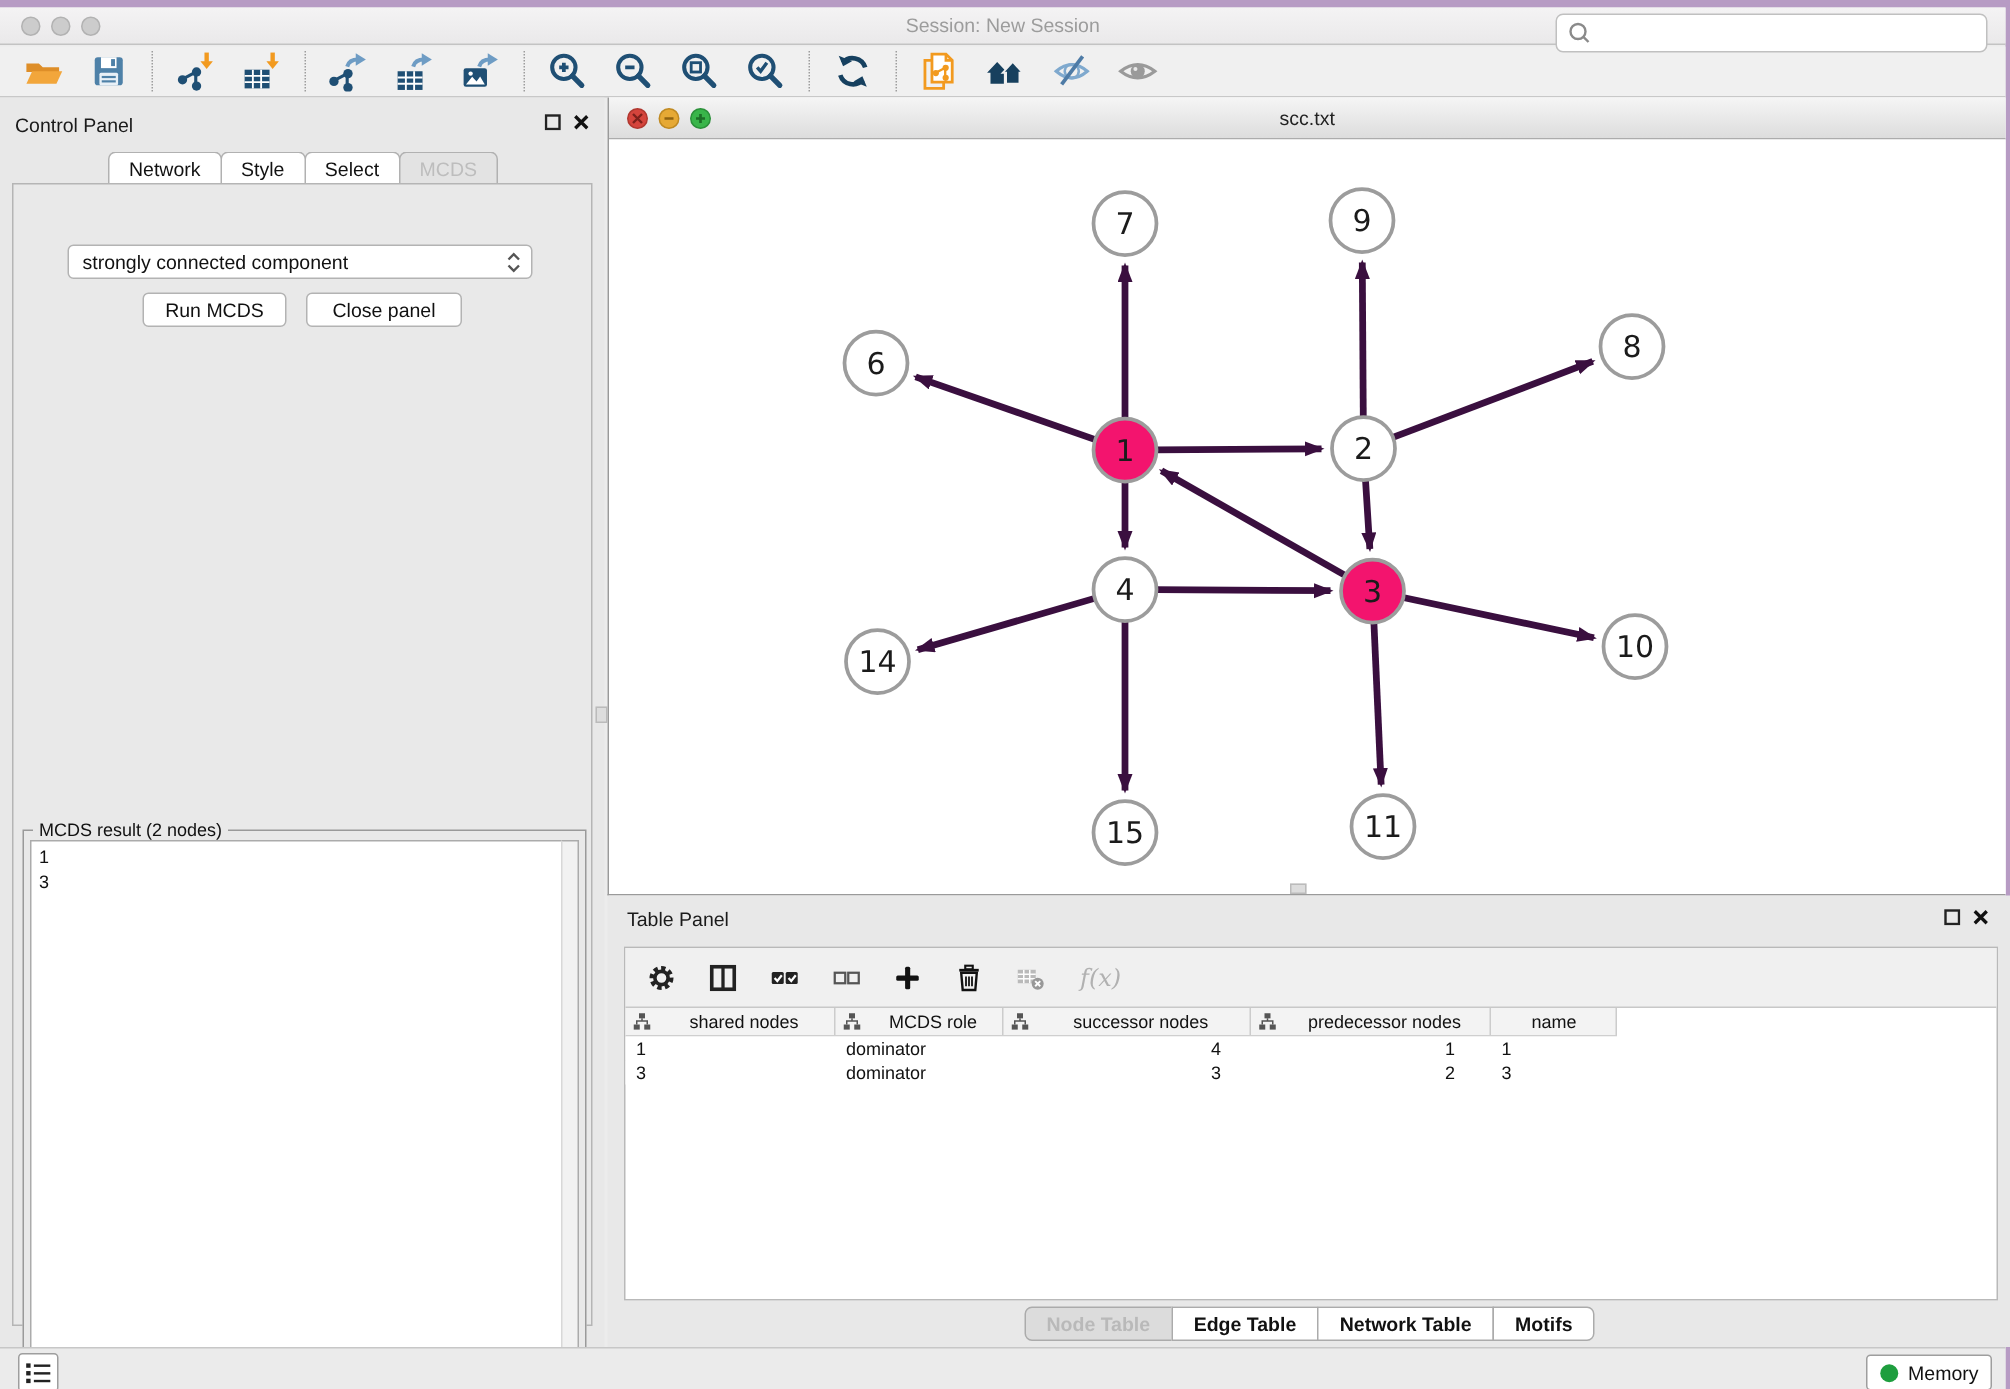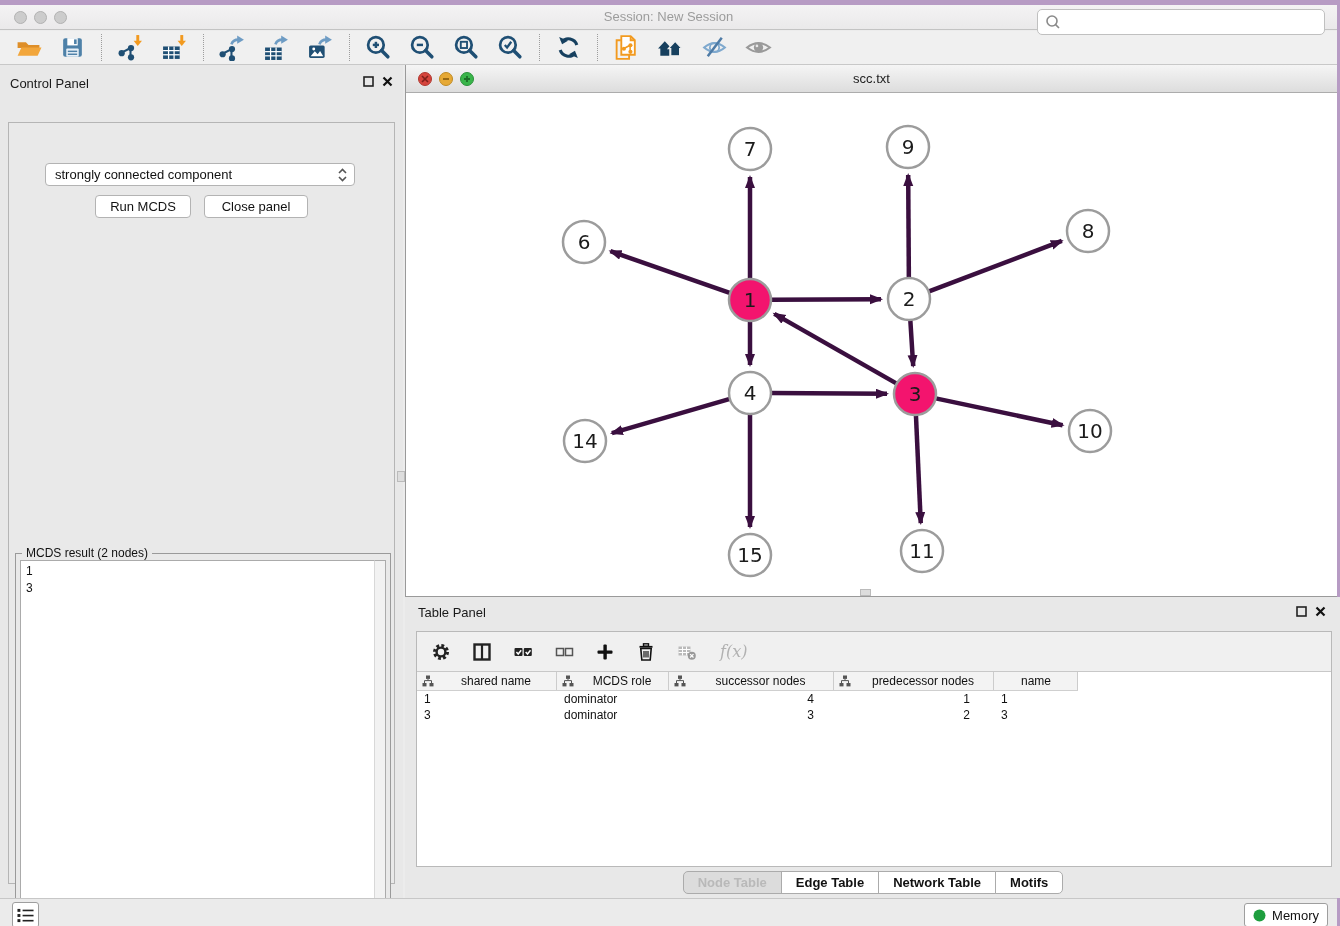--- a/index.html
+++ b/index.html
@@ -301,20 +301,26 @@
           <svg width="11" height="11" viewBox="0 0 11 11">
               <rect x="1" y="1" width="9" height="9" fill="none" stroke="#222" stroke-width="1.6"></rect>
             </svg>
           </span>
         <span class="icon">
           <svg width="11" height="11" viewBox="0 0 11 11">
               <path d="M1.5,1.5 L9.5,9.5 M9.5,1.5 L1.5,9.5" stroke="#111" stroke-width="2.2"></path>
             </svg>
           </span>
       </div>
+      <div class="cp-tabs">
+          <div class="tab">Network</div>
+          <div class="tab">Style</div>
+          <div class="tab">Select</div>
+          <div class="tab active">MCDS</div>
+        </div>
       <div class="cp-body">
         <div class="dropdown">
           <span>strongly connected component</span>
           <span class="chev">
             <svg width="11" height="14" viewBox="0 0 11 14">
                 <path d="M2,5 L5.5,1.5 L9,5" stroke="#555" stroke-width="1.6" fill="none"></path>
                 <path d="M2,9 L5.5,12.5 L9,9" stroke="#555" stroke-width="1.6" fill="none"></path>
               </svg>
           </span>
         </div>
@@ -504,21 +510,21 @@
         <div class="tp-header">
             <div class="tp-hcell" style="width: 140px;">
               <span class="icon">
                 <svg width="12" height="12" viewBox="0 0 12 12">
                   <rect x="4" y="0.5" width="4" height="3.4" fill="#555"></rect>
                   <rect x="0.5" y="8" width="4" height="3.4" fill="#555"></rect>
                   <rect x="7.5" y="8" width="4" height="3.4" fill="#555"></rect>
                   <path d="M6,3.9 v1.7 M2.5,8 v-2.4 h7 v2.4" stroke="#555" fill="none" stroke-width="1"></path>
                 </svg>
               </span>
-              <span class="tp-hlabel">shared name</span>
+              <span class="tp-hlabel">shared nodes</span>
             </div>
             <div class="tp-hcell" style="width: 112px;">
               <span class="icon">
                 <svg width="12" height="12" viewBox="0 0 12 12">
                   <rect x="4" y="0.5" width="4" height="3.4" fill="#555"></rect>
                   <rect x="0.5" y="8" width="4" height="3.4" fill="#555"></rect>
                   <rect x="7.5" y="8" width="4" height="3.4" fill="#555"></rect>
                   <path d="M6,3.9 v1.7 M2.5,8 v-2.4 h7 v2.4" stroke="#555" fill="none" stroke-width="1"></path>
                 </svg>
               </span>

